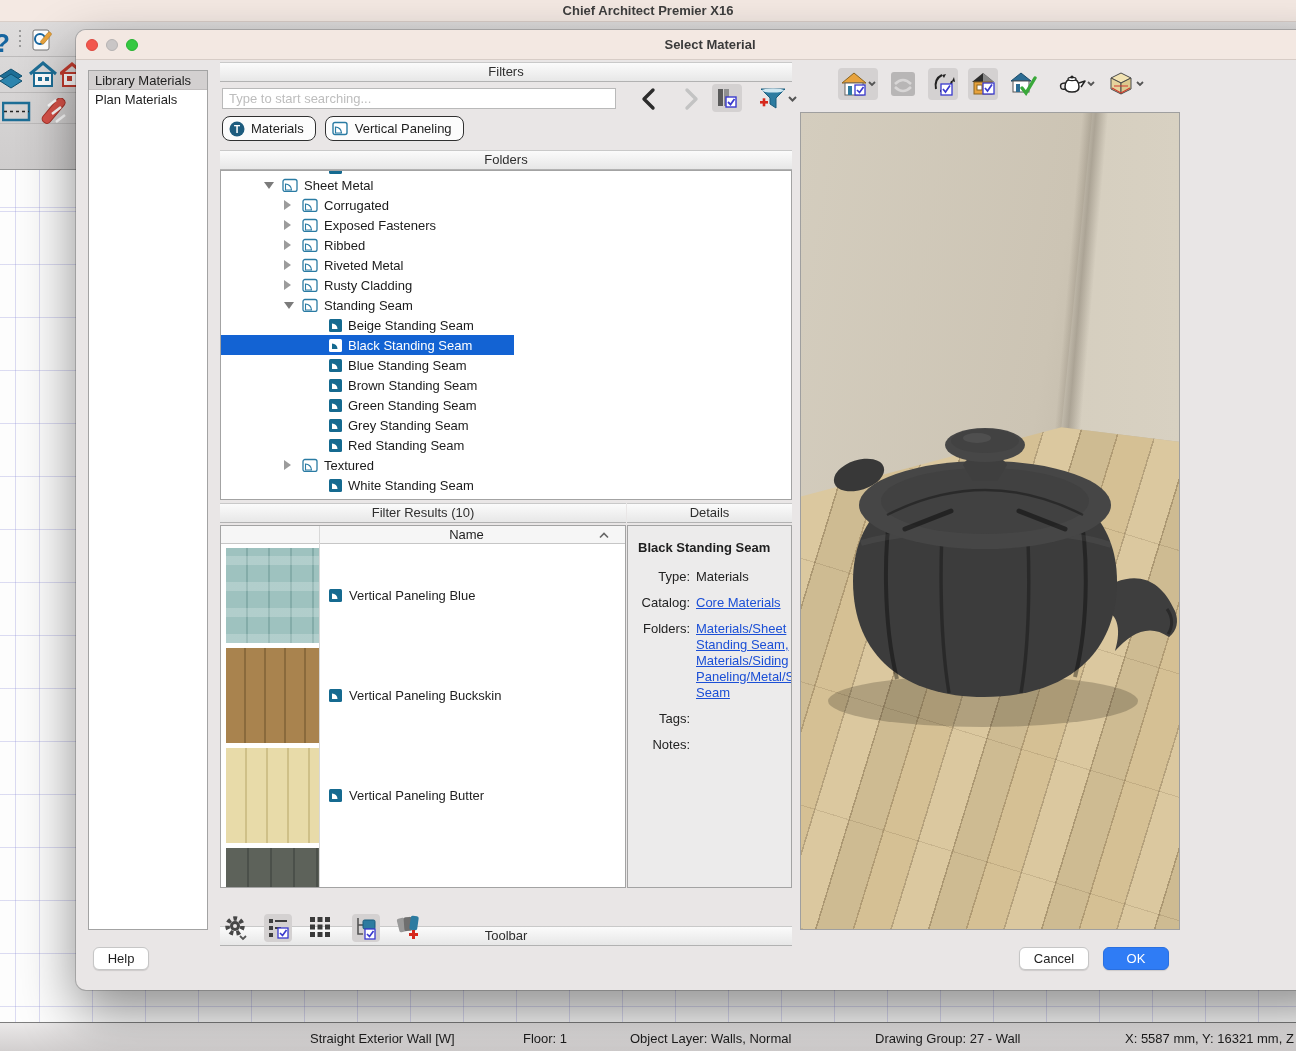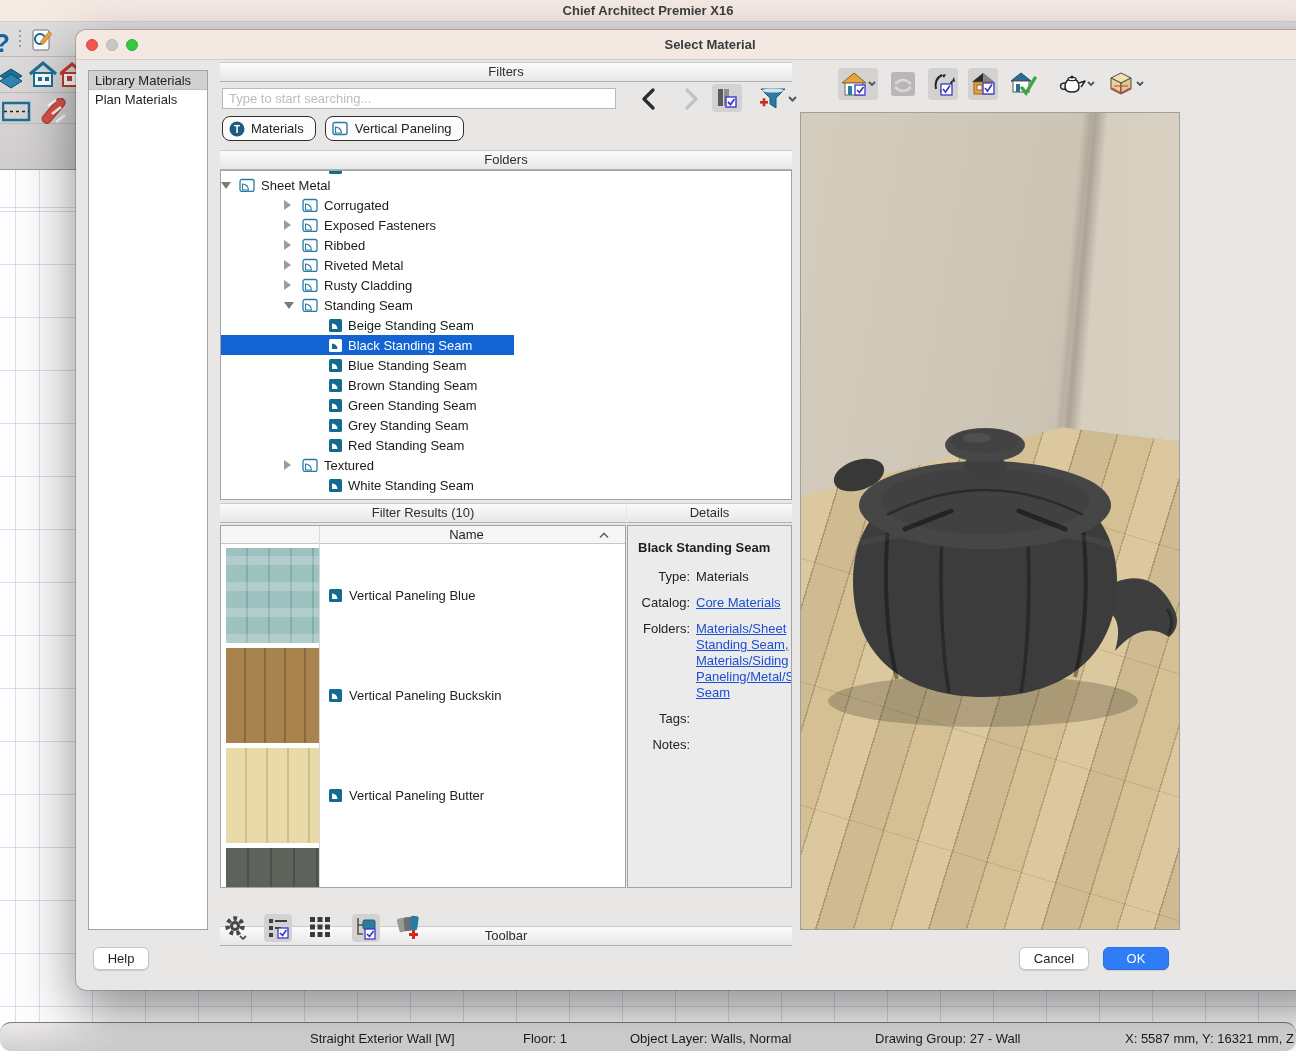--- a/index.html
+++ b/index.html
@@ -13,21 +13,21 @@
                   text-align:center; line-height:22px; font-weight:bold; color:#3e3e3e; }
   .bg-toolbar { left:0; top:22px; width:1296px; height:148px; background:linear-gradient(#dedcdc,#cfcdcd); border-bottom:1px solid #989898; }
   .bg-toolbar .sep { position:absolute; left:0; width:100%; height:1px; background:#bdbbbb; }
   .bg-grid { left:0; top:170px; width:1296px; height:852px;
      background-color:#fdfdfd;
      background-image:
        repeating-linear-gradient(0deg, rgba(140,140,215,.30) 0 1px, transparent 1px 53px),
        repeating-linear-gradient(90deg, rgba(140,140,215,.30) 0 1px, transparent 1px 53px);
      background-position:0 38px, 39px 0; }
   .statusbar { left:0; top:1022px; width:1296px; height:29px; background:linear-gradient(#eae8e8,#d2cfcf);
-               border-top:1px solid #7d7d7d; color:#1c1c1c;border-radius:11px; }
+               border-top:1px solid #7d7d7d; color:#1c1c1c; }
   .statusbar span { position:absolute; top:8px; white-space:nowrap; }
 
   
   .bgicon { position:absolute; }
 
   
   #dialog { left:76px; top:30px; width:1268px; height:960px; background:#e9e6e6; border-radius:10px;
             box-shadow:0 22px 55px rgba(0,0,0,.45), 0 0 0 1px rgba(0,0,0,.18); overflow:hidden; }
   .dlg-titlebar { left:0; top:0; width:100%; height:30px; background:#f3e8e2; border-bottom:1px solid #d7ccc6;
                   text-align:center; line-height:30px; font-weight:bold; color:#3a3a3a; }
@@ -57,21 +57,21 @@
   
   #chips { left:146px; top:86px; display:flex; gap:9px; }
   .chip { display:inline-flex; align-items:center; gap:6px; height:25px; padding:0 11px 0 6px;
           border:1.5px solid #303030; border-radius:8px; background:#fcfcfc; white-space:nowrap; }
 
   
   #tree { left:144px; top:140px; width:572px; height:330px; overflow:hidden; }
   .trow { position:relative; height:20px; display:flex; align-items:center; white-space:nowrap; }
   .trow .hl { position:absolute; left:0; top:0; width:293px; height:20px; background:#1363d3; }
   .trow > * { position:relative; }
-  .d0 { } .d1 { padding-left:63px; } .d2 { padding-left:108px; }
+  .d0 { padding-left:43px; } .d1 { padding-left:63px; } .d2 { padding-left:108px; }
   .arrow { width:18px; display:inline-flex; align-items:center; }
   .tri-down { width:0; height:0; border-left:5px solid transparent; border-right:5px solid transparent; border-top:7px solid #7b7b7b; }
   .tri-right { width:0; height:0; border-top:5px solid transparent; border-bottom:5px solid transparent; border-left:7px solid #9c9c9c; }
   .ticon { margin-right:6px; display:inline-flex; }
   .tlabel { color:#1b1b1b; }
   .sel-white { color:#fff; }
 
   
   #results { left:144px; top:495px; width:406px; height:363px; overflow:hidden; }
   .res-colhdr { position:absolute; left:0; top:0; width:100%; height:18px; background:#f6f6f6; border-bottom:1px solid #c6c6c6; }

